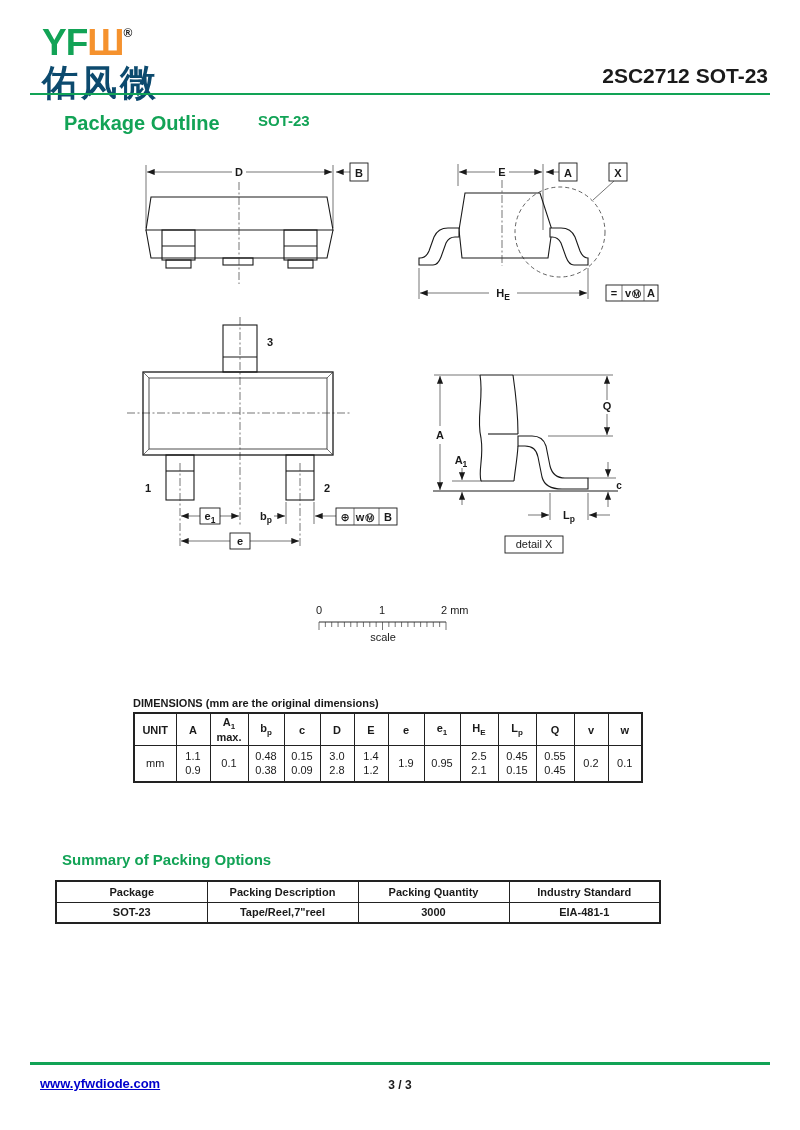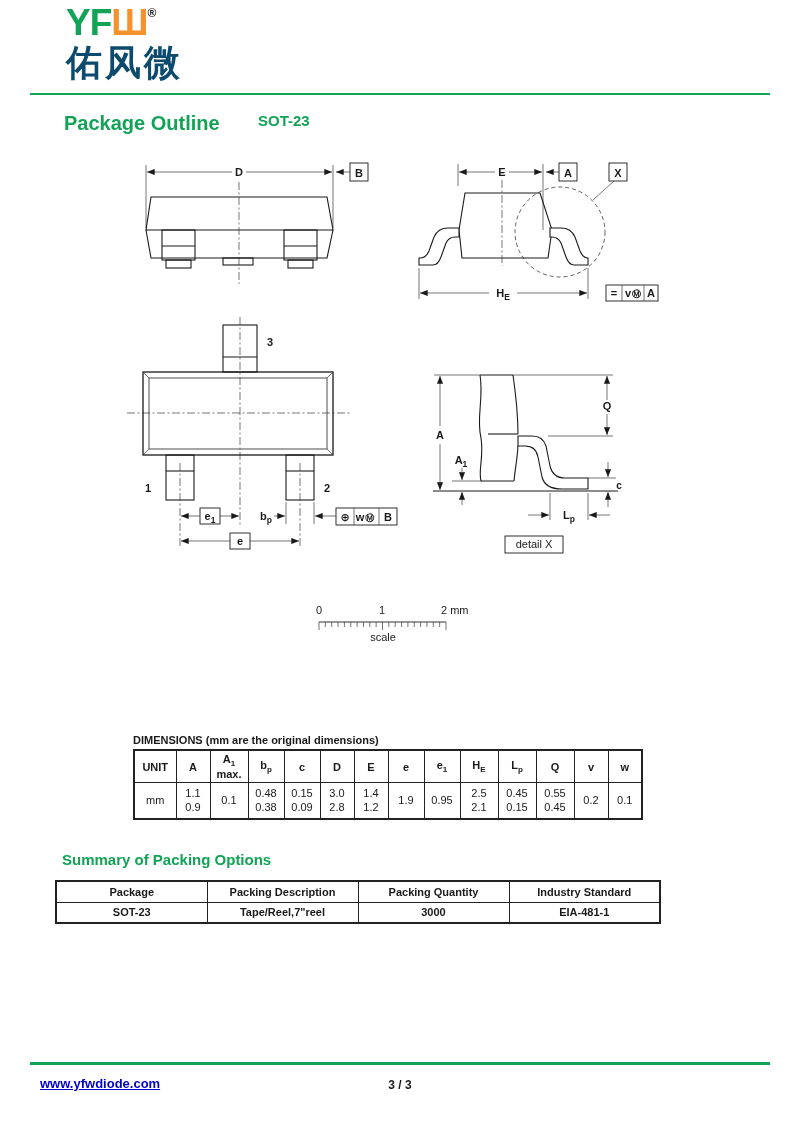--- a/index.html
+++ b/index.html
@@ -1,20 +1,20 @@
 <!DOCTYPE html>
 <html><head>
 <meta charset="utf-8">
 <style>
   html,body{margin:0;padding:0;background:#888;}
   *{box-sizing:border-box;}
   .page{position:relative;width:800px;height:1130px;background:#fff;margin:0 auto;
         font-family:"Liberation Sans","DejaVu Sans",sans-serif;color:#1a1a1a;overflow:hidden;}
   
-  .logo{position:absolute;left:42px;top:4px;line-height:1;margin-left:24px;}
+  .logo{position:absolute;left:42px;top:24px;line-height:1;}
   .logo .lg{font-size:37px;font-weight:800;color:#12A356;letter-spacing:-1px;}
   .logo .lo{font-size:37px;font-weight:800;color:#F5922E;letter-spacing:-1px;}
   .logo .reg{font-size:12px;font-weight:700;color:#222;vertical-align:18px;}
   .logo .cn{font-size:36px;font-weight:800;color:#0c4a6e;letter-spacing:3px;margin-top:4px;}
   .doc-title{position:absolute;right:32px;top:64px;font-size:21px;font-weight:800;color:#1a1a1a;}
   .rule{position:absolute;left:30px;right:30px;background:#12A356;}
   .top-rule{top:93px;height:2px;}
   .sec-title{position:absolute;left:64px;top:112px;font-size:20px;font-weight:800;color:#12A356;}
   .sec-pkg{position:absolute;left:258px;top:112px;font-size:15px;font-weight:800;color:#12A356;}
   
@@ -26,21 +26,21 @@
   .sc{left:298px;top:598px;}
   svg.dwg text{font-family:"Liberation Sans","DejaVu Sans",sans-serif;font-size:11px;font-weight:bold;fill:#1a1a1a;}
   svg.dwg .sub{font-size:8.5px;}
   svg.dwg .ln{stroke:#1a1a1a;stroke-width:1.1;fill:none;}
   svg.dwg .th{stroke:#3a3a3a;stroke-width:0.7;fill:none;}
   svg.dwg .cl{stroke:#3a3a3a;stroke-width:0.7;fill:none;stroke-dasharray:8 2.5 2 2.5;}
   svg.dwg .dash{stroke:#3a3a3a;stroke-width:0.8;fill:none;stroke-dasharray:4 3;}
   svg.dwg .bx{stroke:#1a1a1a;stroke-width:0.9;fill:#fff;}
   svg.dwg .wh{stroke:#1a1a1a;stroke-width:1.1;fill:#fff;}
   
-  .dims{position:absolute;left:133px;top:697px;margin-top:37px;}
+  .dims{position:absolute;left:133px;top:697px;}
   .dims-title{font-size:11px;font-weight:800;margin-bottom:3px;}
   table.dtable{border-collapse:collapse;table-layout:fixed;border:2px solid #222;}
   table.dtable th,table.dtable td{border:1px solid #222;text-align:center;vertical-align:middle;
      font-size:11px;padding:2px 1px;}
   table.dtable th{font-weight:800;height:32px;}
   table.dtable td{font-weight:400;height:36px;line-height:1.3;}
   table.dtable sub{font-size:8px;font-weight:800;}
   .hnote{font-weight:800;}
   
   .pack-head{position:absolute;left:62px;top:851px;font-size:15px;font-weight:800;color:#12A356;}
@@ -54,20 +54,21 @@
 </style>
 </head>
 <body>
 
 <div class="page">
 
   <div class="logo">
     <span class="lg">YF</span><span class="lo">Ш</span><span class="reg">®</span>
     <div class="cn">佑风微</div>
   </div>
+  <div class="doc-title">2SC2712 SOT-23</div>
   <div class="rule top-rule"></div>
   <div class="sec-title">Package Outline</div>
   <div class="sec-pkg">SOT-23</div>
 
   <svg class="dwg fv" width="260" height="148" viewBox="0 0 260 148">
     <defs>
         <marker id="fva" viewBox="0 0 10 8" markerWidth="11" markerHeight="8.8" refX="10" refY="4" orient="auto">
           <path d="M0 0L10 4L0 8Z" fill="#1a1a1a"></path>
         </marker>
       </defs>

